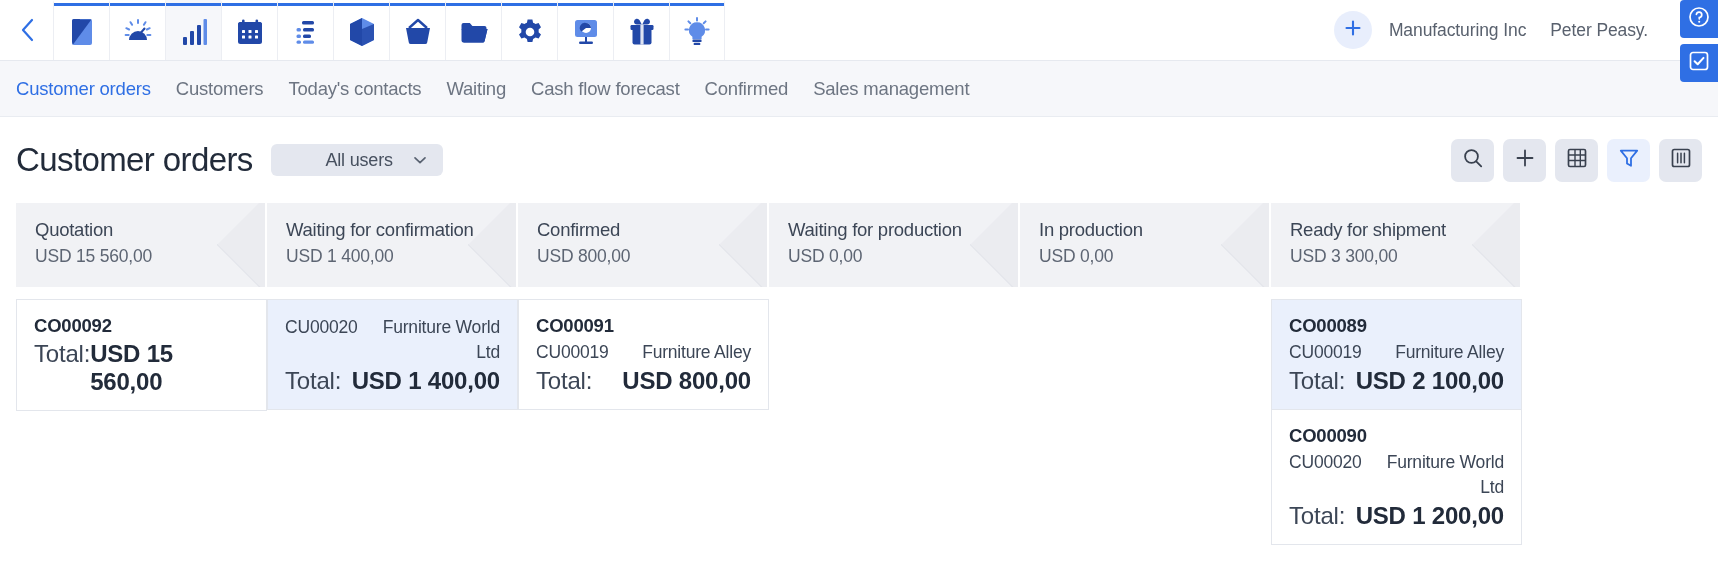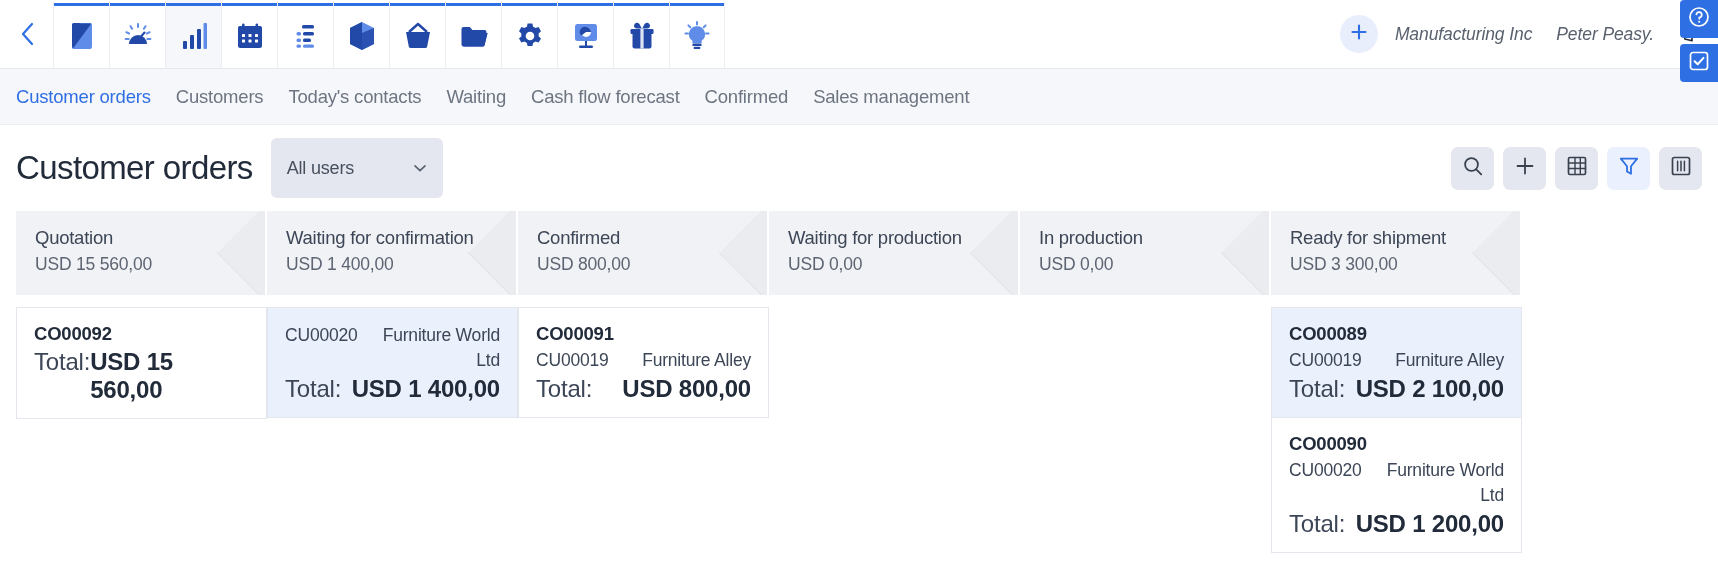--- a/index.html
+++ b/index.html
@@ -9,26 +9,25 @@
     height: 586px;
     overflow: hidden;
     background: #ffffff;
     font-family: "Liberation Sans", sans-serif;
     color: #2e3a4d;
   }
 
   
   .appbar {
     position: relative;
-    height: 69px;
+    height: 61px;
     background: #ffffff;
     display: flex;
     align-items: stretch;
     border-bottom: 1px solid #e6e9ef;
-    font-style: italic;
   }
 
   .appbar-left {
     display: flex;
     align-items: stretch;
   }
 
   .back-btn {
     width: 53px;
     display: flex;
@@ -82,21 +81,21 @@
     cursor: pointer;
   }
   .org-name, .user-name {
     font-size: 17.5px;
     color: #59616e;
     letter-spacing: -0.1px;
     white-space: nowrap;
     cursor: pointer;
   }
   .org-name { margin-right: 24px; }
-  .user-name { margin-right: 20px; }
+  .user-name { margin-right: 26px; }
   .logout-btn {
     width: 34px; height: 34px;
     display:flex; align-items:center; justify-content:center;
     cursor: pointer;
     margin-right: 10px;
   }
 
   
   .edge-buttons {
     position: absolute;
@@ -148,27 +147,27 @@
   }
   .page-title {
     font-size: 33px;
     font-weight: 400;
     color: #222b3a;
     letter-spacing: -0.6px;
     white-space: nowrap;
   }
   .user-filter {
     margin-left: 18px;
-    height: 60px;
+    height: 32px;
     min-width: 172px;
     background: #e4e7ef;
     border-radius: 6px;
     display: flex;
     align-items: center;
-    justify-content: space-between;
+    justify-content: flex-end;
     padding: 0 14px 0 16px;
     cursor: pointer;
   }
   .user-filter span {
     font-size: 18px;
     color: #47505f;
     letter-spacing: -0.2px;
   }
   .toolbar {
     margin-left: auto;

